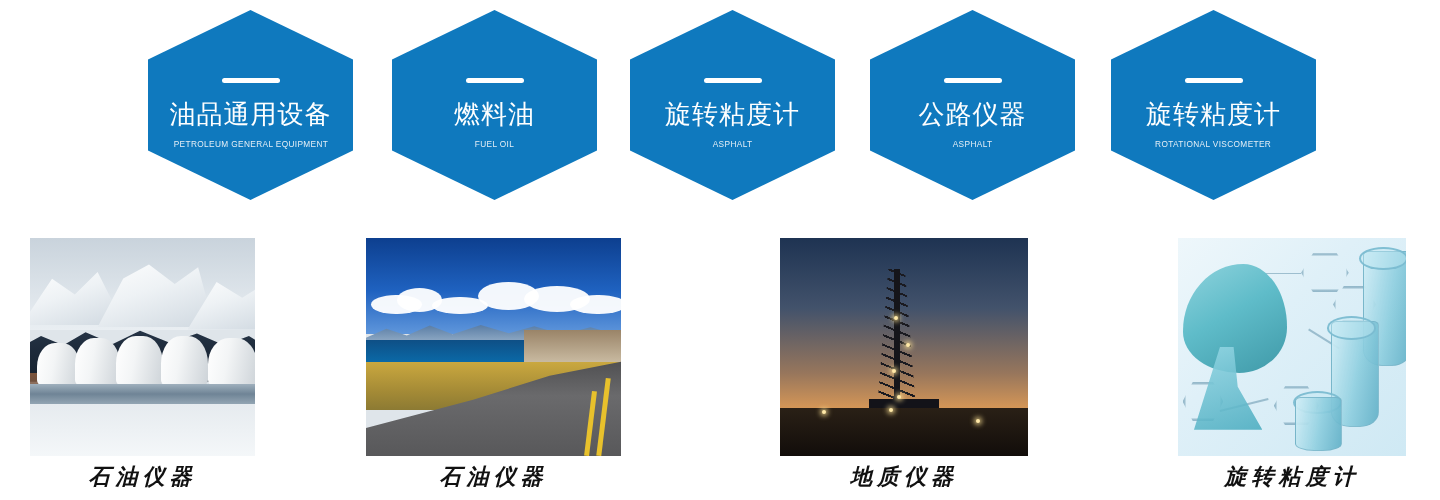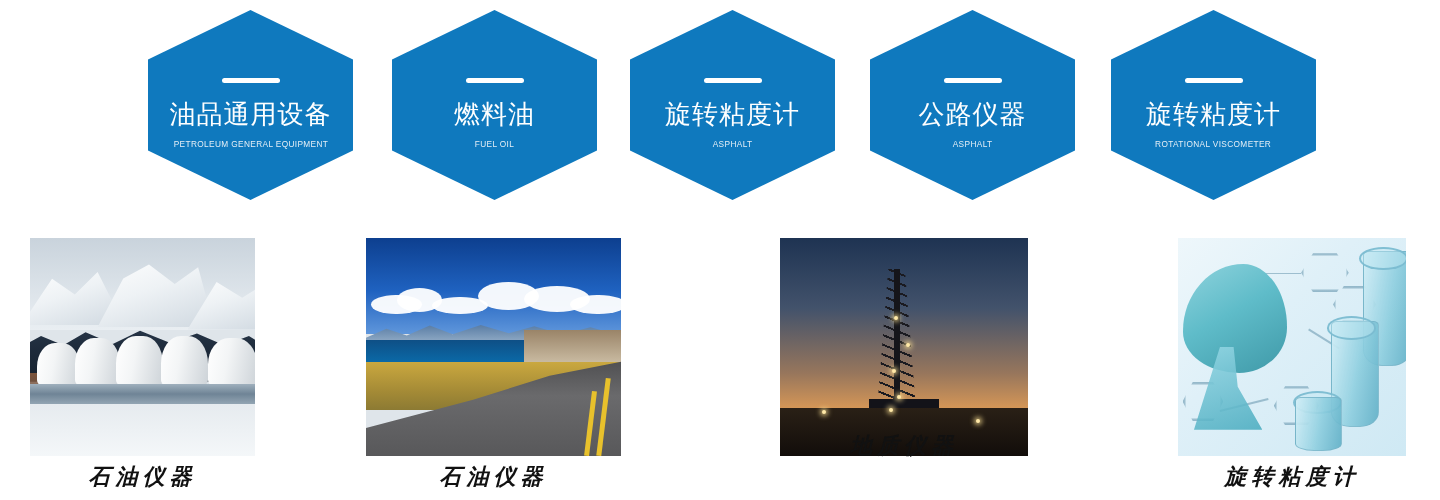--- a/index.html
+++ b/index.html
@@ -322,21 +322,21 @@
       <div class="p3-ground"></div>
       <div class="p3-lamp" style="left:46%; top:36%;"></div>
       <div class="p3-lamp" style="left:51%; top:48%;"></div>
       <div class="p3-lamp" style="left:45%; top:60%;"></div>
       <div class="p3-lamp" style="left:47%; top:72%;"></div>
       <div class="p3-lamp" style="left:44%; top:78%;"></div>
       <div class="p3-lamp" style="left:17%; top:79%;"></div>
       <div class="p3-lamp" style="left:79%; top:83%;"></div>
     </div>
   </div>
-  <div class="caption" style="left:780px; top:438px; width:248px;font-family:Liberation Mono, monospace;">地质仪器</div>
+  <div class="caption" style="left:780px; top:466px; width:248px;">地质仪器</div>
 
   <div class="photo" style="left:1178px; top:238px; width:228px; height:218px;">
     <div class="scene">
       <div class="p4-bg"></div>
 
       <div class="p4-hexring" style="left:54%; top:7%;  width:20%; height:17%;"></div>
       <div class="p4-hexring" style="left:68%; top:22%; width:18%; height:16%;"></div>
       <div class="p4-hexring" style="left:42%; top:68%; width:19%; height:17%;"></div>
       <div class="p4-hexring" style="left:2%;  top:66%; width:17%; height:17%;"></div>
       <div class="p4-bond" style="left:28%; top:16%; width:26%;"></div>

